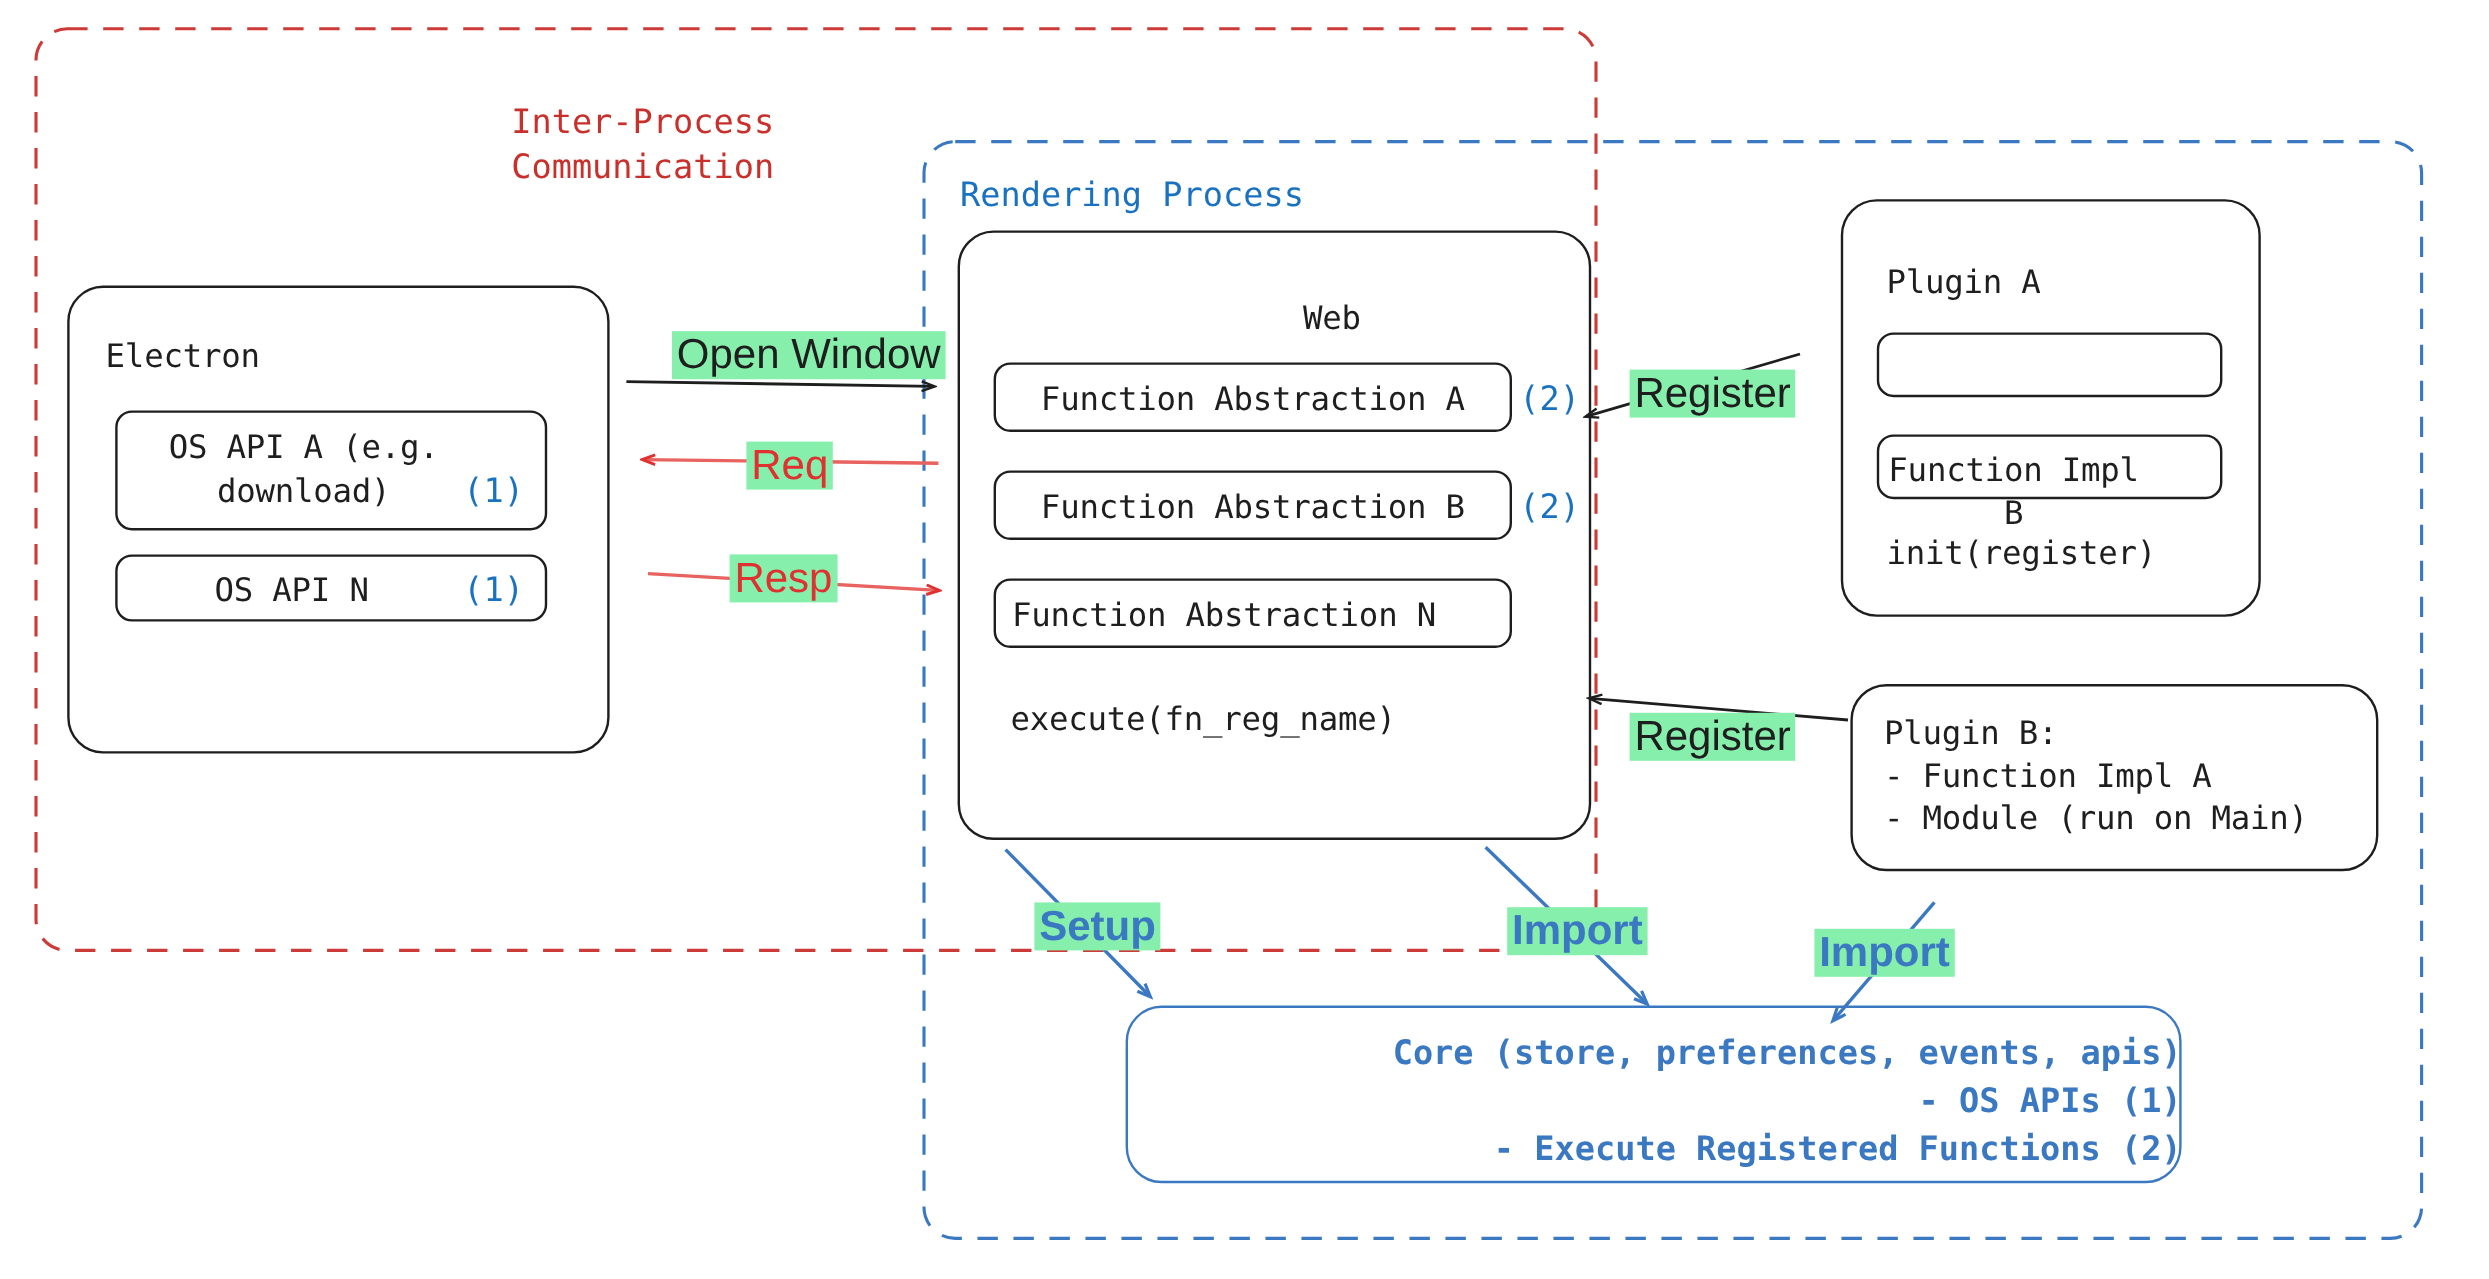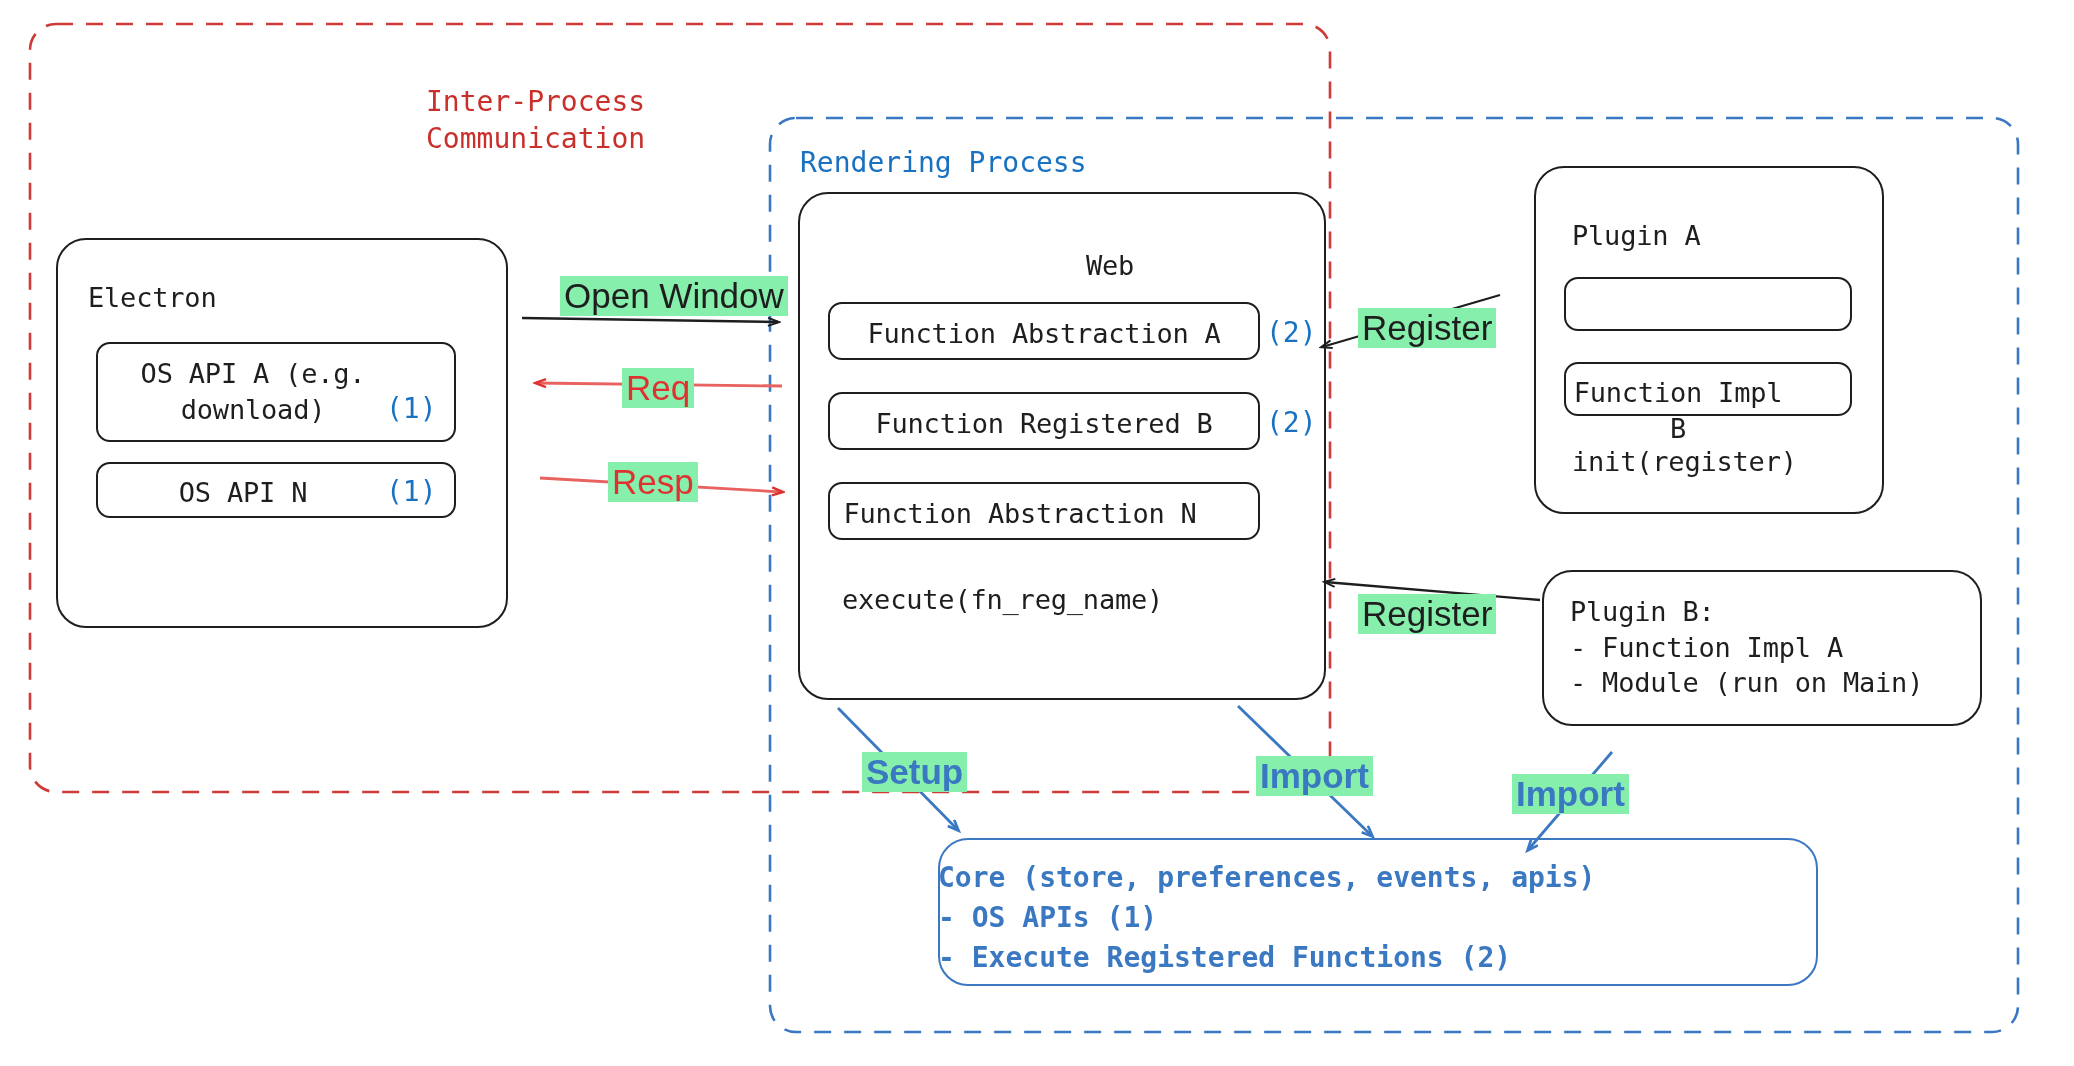--- a/index.html
+++ b/index.html
@@ -89,21 +89,21 @@
   .edge-label.dark { color: #1e1e1e; }
   .edge-label.red  { color: #e03131; }
   .edge-label.blue { color: #3b78c2; font-weight: 700; }
 
   .core-text {
     position: absolute;
     color: #3b78c2;
     font-weight: 700;
     font-size: 28px;
     line-height: 1.42;
-    text-align: left;
+    text-align: right;
     white-space: pre-line;
     font-family: "DejaVu Sans Mono", "Liberation Mono", monospace;
   }
 </style>
 </head>
 <body>
 
 <div id="canvas">
 
   <svg id="svg-layer" viewBox="0 0 2074 1066" xmlns="http://www.w3.org/2000/svg">
@@ -184,21 +184,21 @@
   </div>
   <div class="label centered" style="left:798px; top:248px; width:624px;">Web</div>
 
   <div class="node inner" style="left:828px; top:302px; width:432px; height:58px;">
   </div>
   <div class="label centered" style="left:828px; top:316px; width:432px;">Function Abstraction A</div>
   <div class="marker" style="left:1266px; top:316px;">(2)</div>
 
   <div class="node inner" style="left:828px; top:392px; width:432px; height:58px;">
   </div>
-  <div class="label centered" style="left:828px; top:406px; width:432px;">Function Registered B</div>
+  <div class="label centered" style="left:828px; top:406px; width:432px;">Function Abstraction B</div>
   <div class="marker" style="left:1266px; top:406px;">(2)</div>
 
   <div class="node inner" style="left:828px; top:482px; width:432px; height:58px;">
   </div>
   <div class="label centered" style="left:828px; top:496px; width:384px;">Function Abstraction N</div>
 
   <div class="label" style="left:842px; top:582px;">execute(fn_reg_name)</div>
 
   <div class="node" style="left:1534px; top:166px; width:350px; height:348px;">
   </div>

